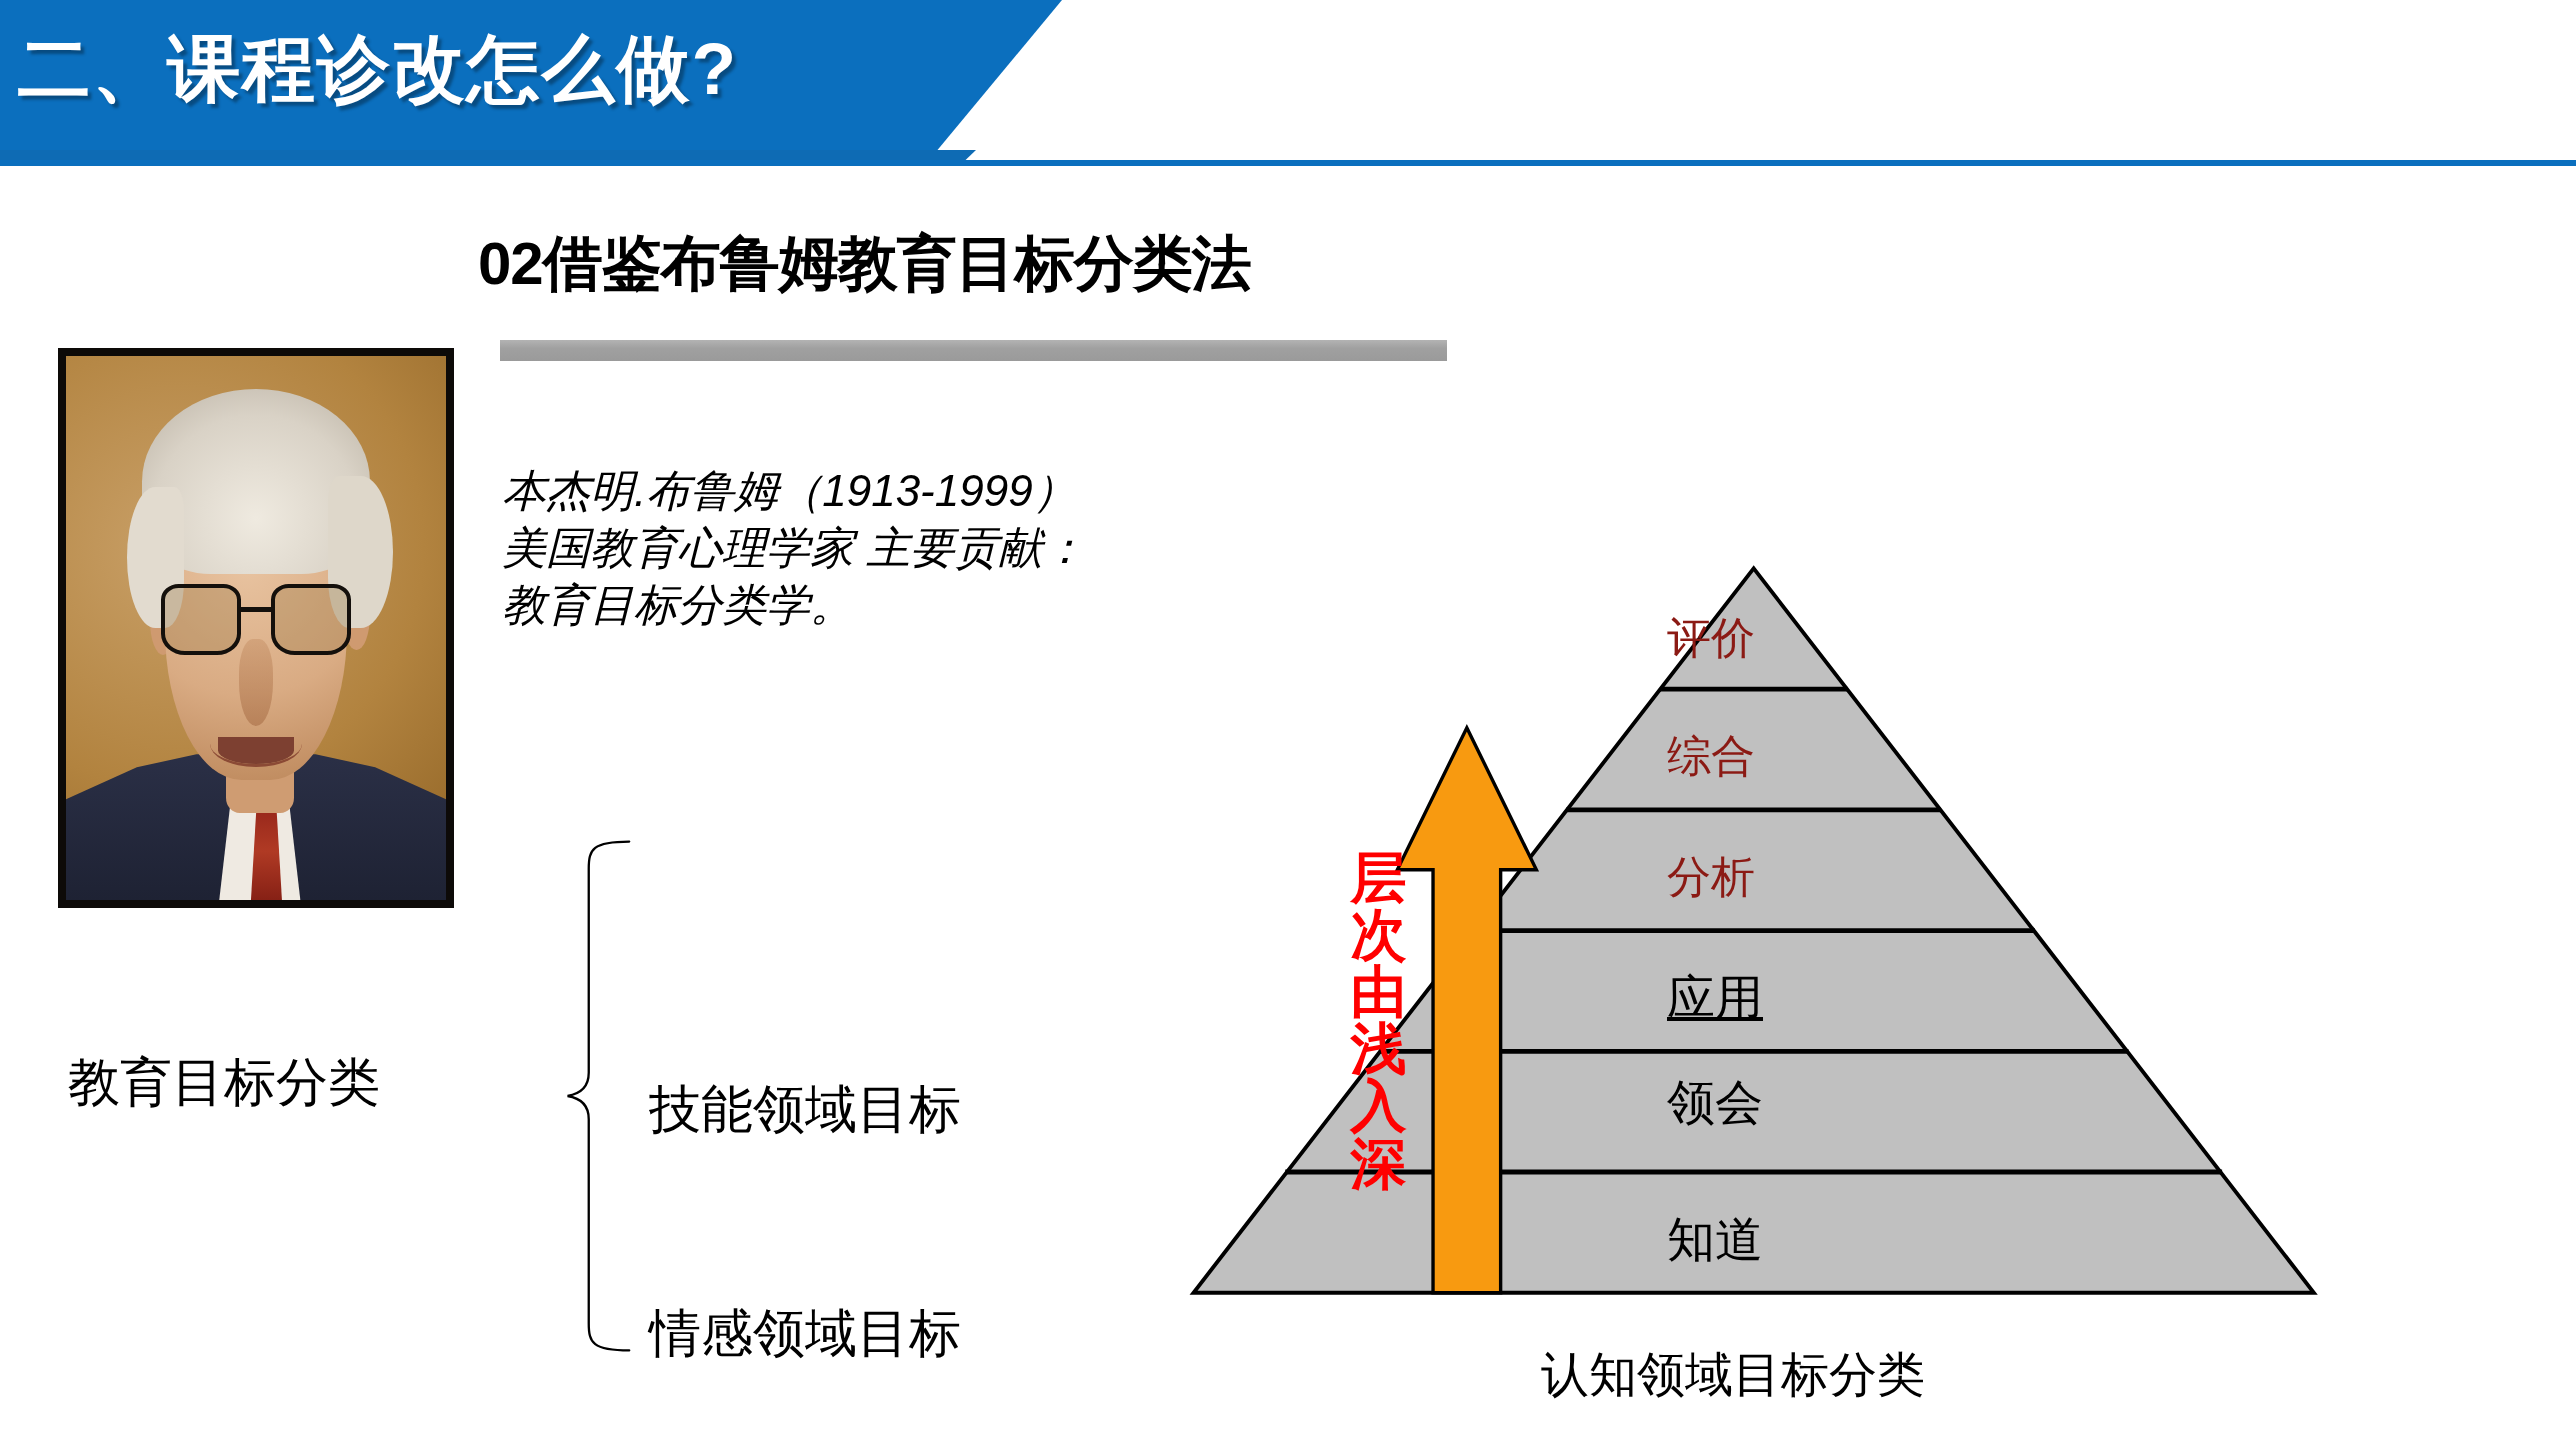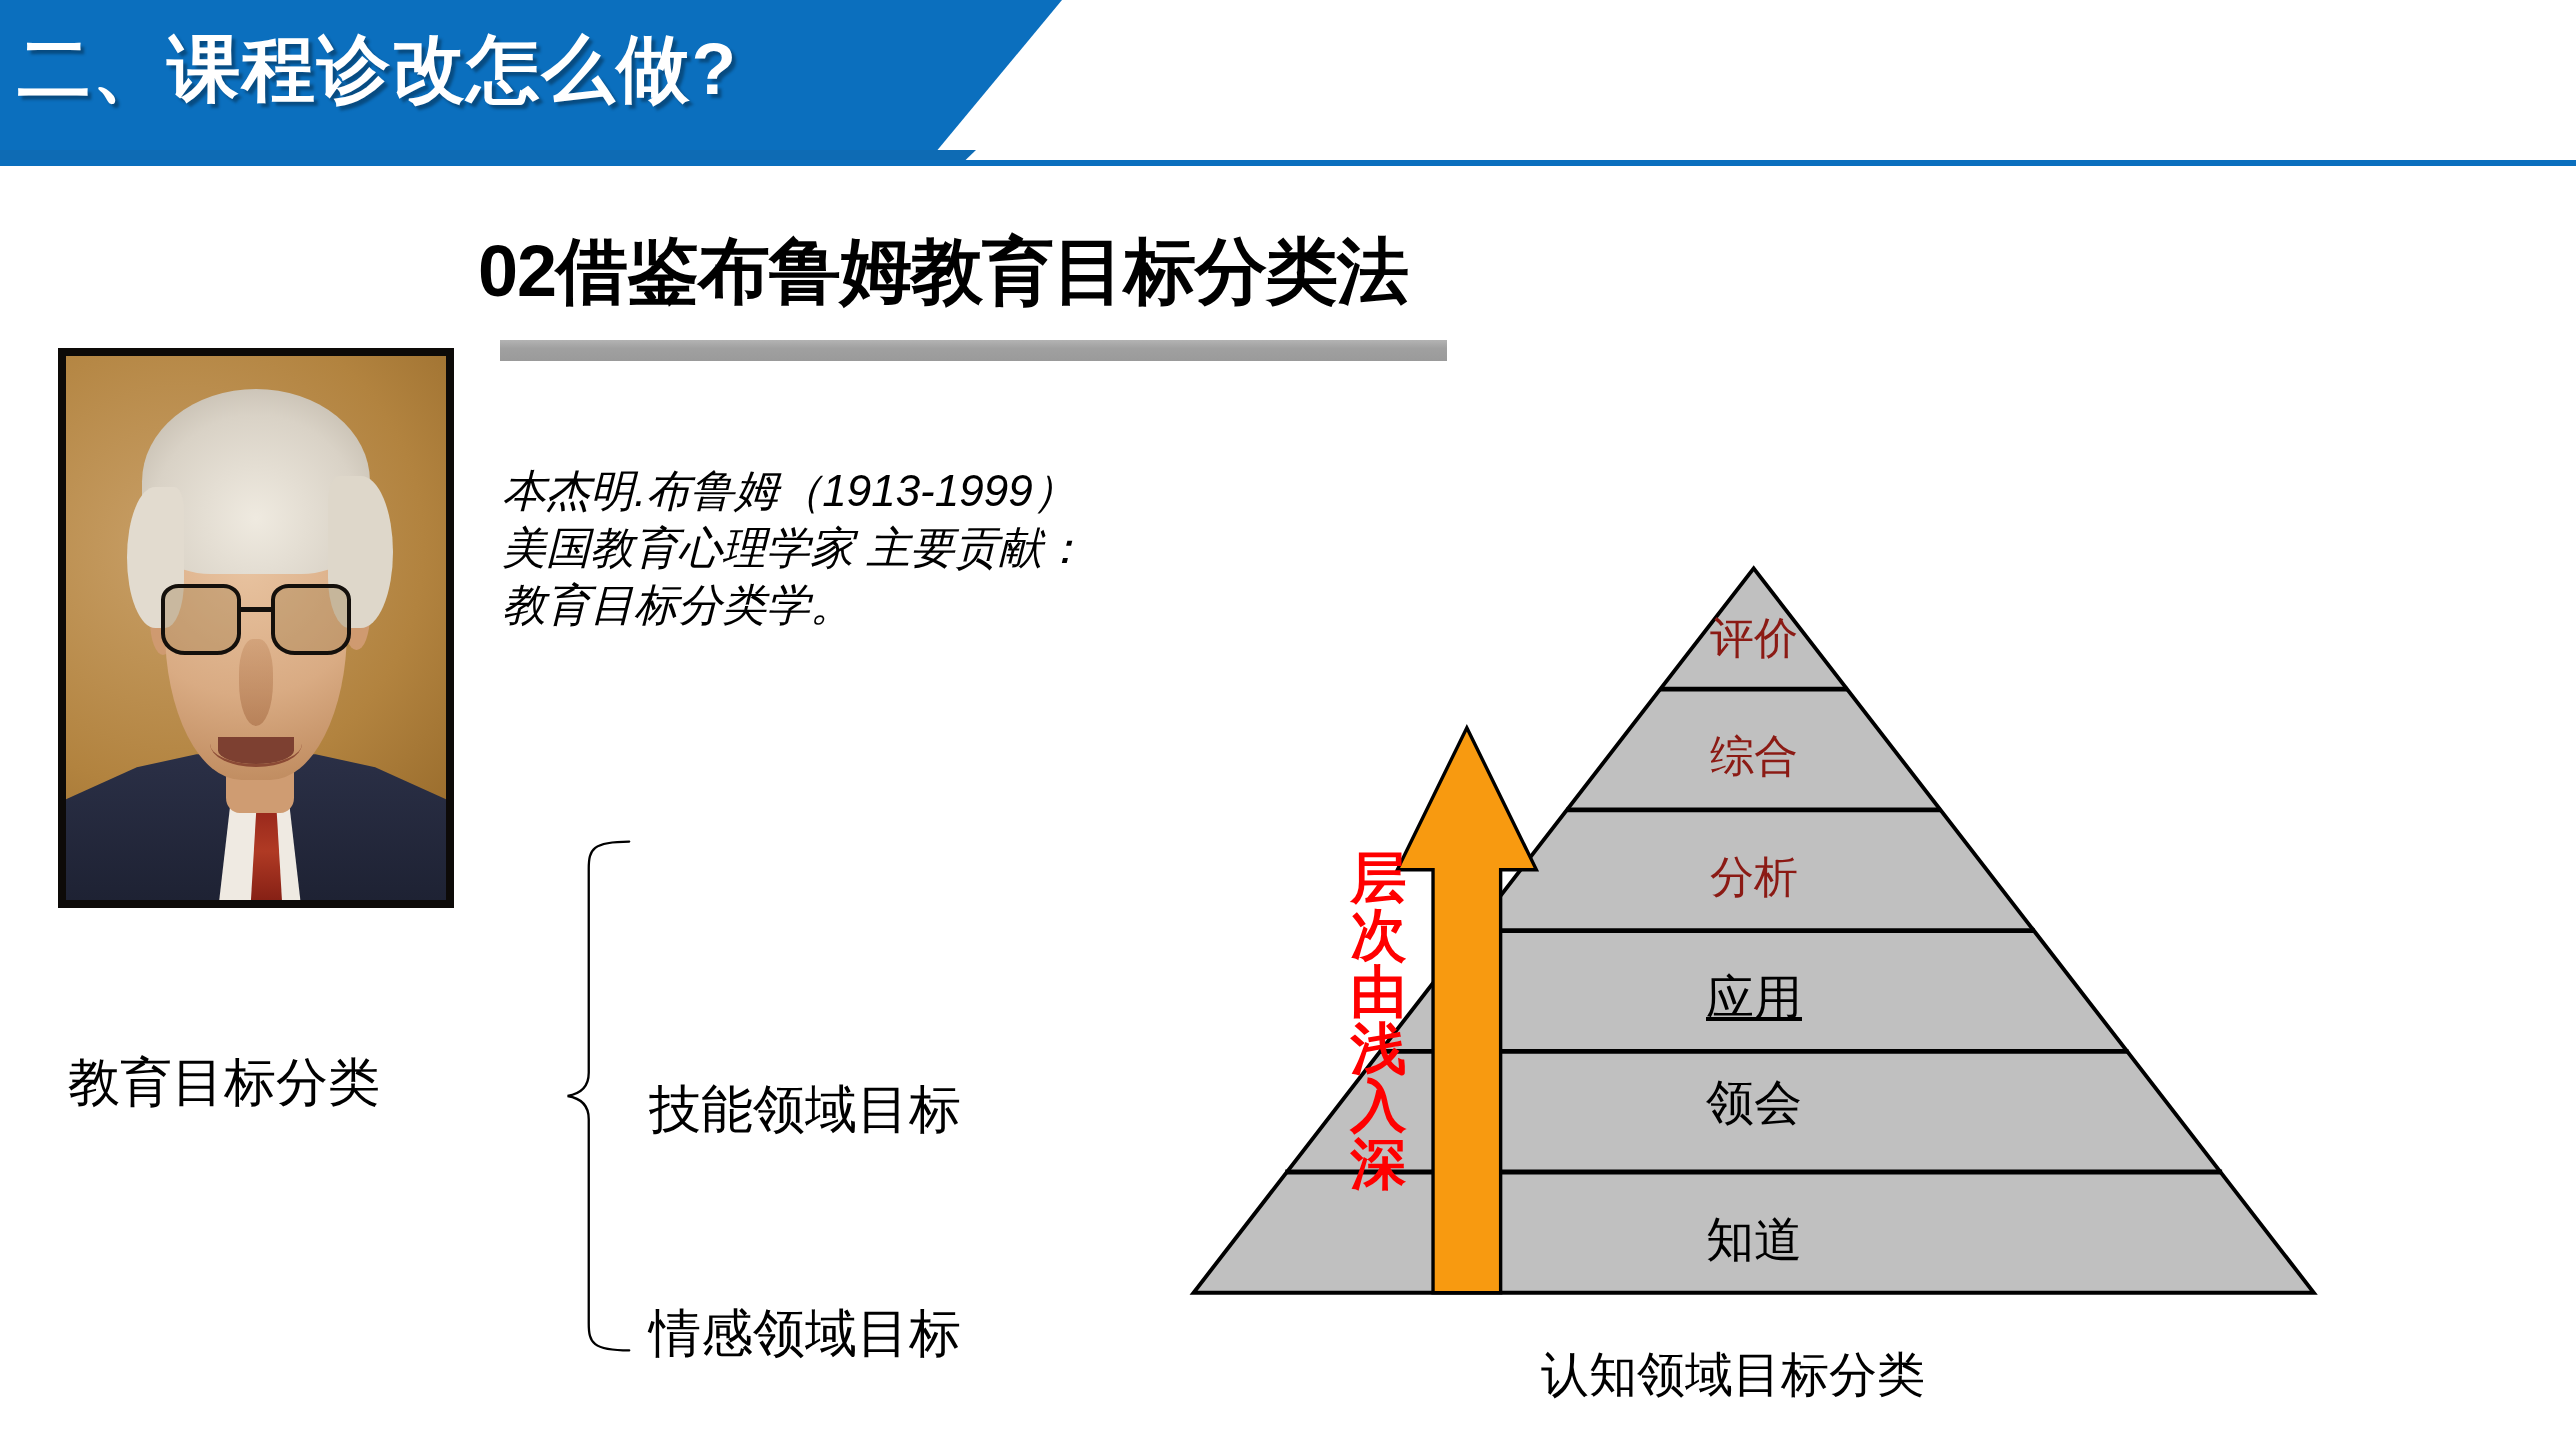--- a/index.html
+++ b/index.html
@@ -31,21 +31,21 @@
     position:absolute;left:17.4px;top:21px;
     font-size:73px;font-weight:bold;color:#ffffff;
     letter-spacing:1.9px;white-space:nowrap;
     text-shadow:3.9px 3.9px 2.9px rgba(0,0,0,.32);
     font-family:"Liberation Sans","DejaVu Sans",sans-serif;
   }
 
   
   .section-title{
     position:absolute;left:478px;top:224px;
-    font-size:72px;font-weight:bold;color:#000000;
+    font-size:60px;font-weight:bold;color:#000000;
     white-space:nowrap;letter-spacing:-1px;
     font-family:"Liberation Sans","DejaVu Sans",sans-serif;
   }
   .title-underline{
     position:absolute;left:500px;top:340px;width:947px;height:21px;
     background:linear-gradient(180deg,#b3b3b3 0%,#a0a0a0 40%,#9a9a9a 100%);
   }
 
   
   .portrait{
@@ -149,21 +149,21 @@
   .cat.c2{left:649px;top:1299px;}
 
   
   .pyramid-wrap{position:absolute;left:1174px;top:551px;width:1198px;height:763px;}
   .pyr-caption{
     position:absolute;left:1541px;top:1343px;
     font-size:48px;color:#000;white-space:nowrap;
     font-family:Liberation Sans, sans-serif;
   }
   .lvl-label{
-    position:absolute;text-align:center;white-space:nowrap;
+    position:absolute;text-align:left;white-space:nowrap;
     font-family:"Liberation Serif","DejaVu Serif",serif;
     font-size:44px;
   }
   .vtext{
     position:absolute;left:1343px;top:850px;
     width:71px;
     font-family:"Liberation Serif","DejaVu Serif",serif;
     font-size:56px;color:#FF0000;font-weight:bold;
     line-height:1.02;text-align:center;
     letter-spacing:0;

